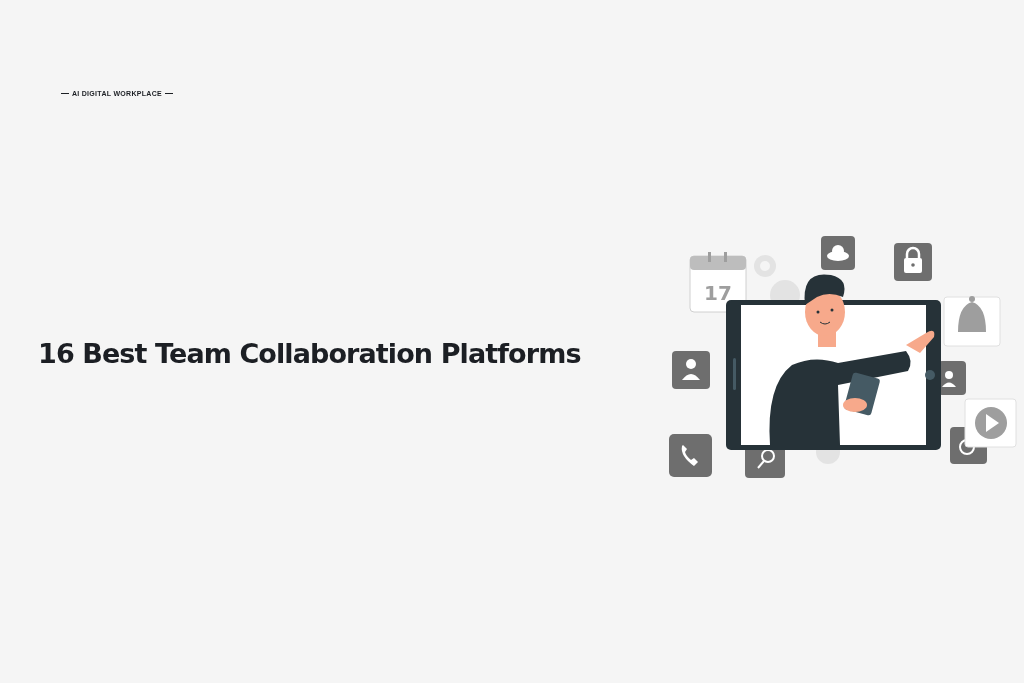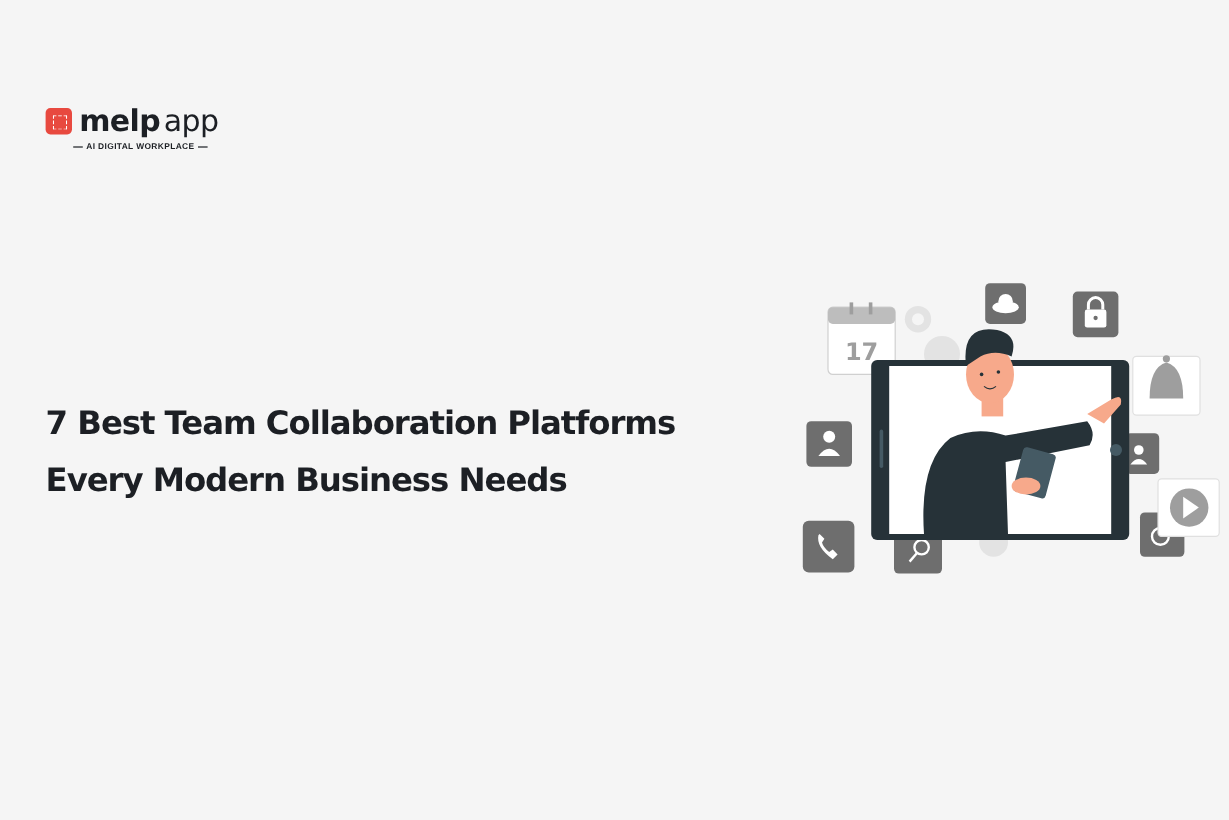--- a/index.html
+++ b/index.html
@@ -17,35 +17,29 @@
   .logo-tag span.t { font-size: 7px; font-weight: bold; color: #1c1f24; margin: 0 3px; letter-spacing: 0.3px; }
 
   .headline { position: absolute; left: 38px; top: 330px; font-family: "DejaVu Sans", sans-serif; font-weight: bold; color: #1c1f24; font-size: 27px; line-height: 47px; letter-spacing: -0.9px; }
 
   .illus { position: absolute; left: 660px; top: 230px; width: 370px; height: 260px; }
 </style>
 </head>
 <body>
 
 <div class="logo">
-  <div class="logo-row">
-    <div class="logo-icon"></div>
-    <span class="logo-melp">melp</span>
-    <span class="logo-app">app</span>
-  </div>
   <div class="logo-tag">
     <div class="dash"></div>
     <span class="t">AI DIGITAL WORKPLACE</span>
     <div class="dash"></div>
   </div>
 </div>
 
 <h1 class="headline">
-  <div>7 Best Team Collaboration Platforms</div>
-  <div>Every Modern Business Needs</div>
+  <div>16 Best Team Collaboration Platforms</div>
 </h1>
 
 <div class="illus">
   <svg width="370" height="260" viewBox="0 0 370 260">
 
     <g fill="#e3e3e3">
       <circle cx="105" cy="36" r="11"></circle>
         <circle cx="105" cy="36" r="5" fill="#f5f5f5"></circle>
       <circle cx="125" cy="65" r="15"></circle>
       <circle cx="168" cy="222" r="12"></circle>

